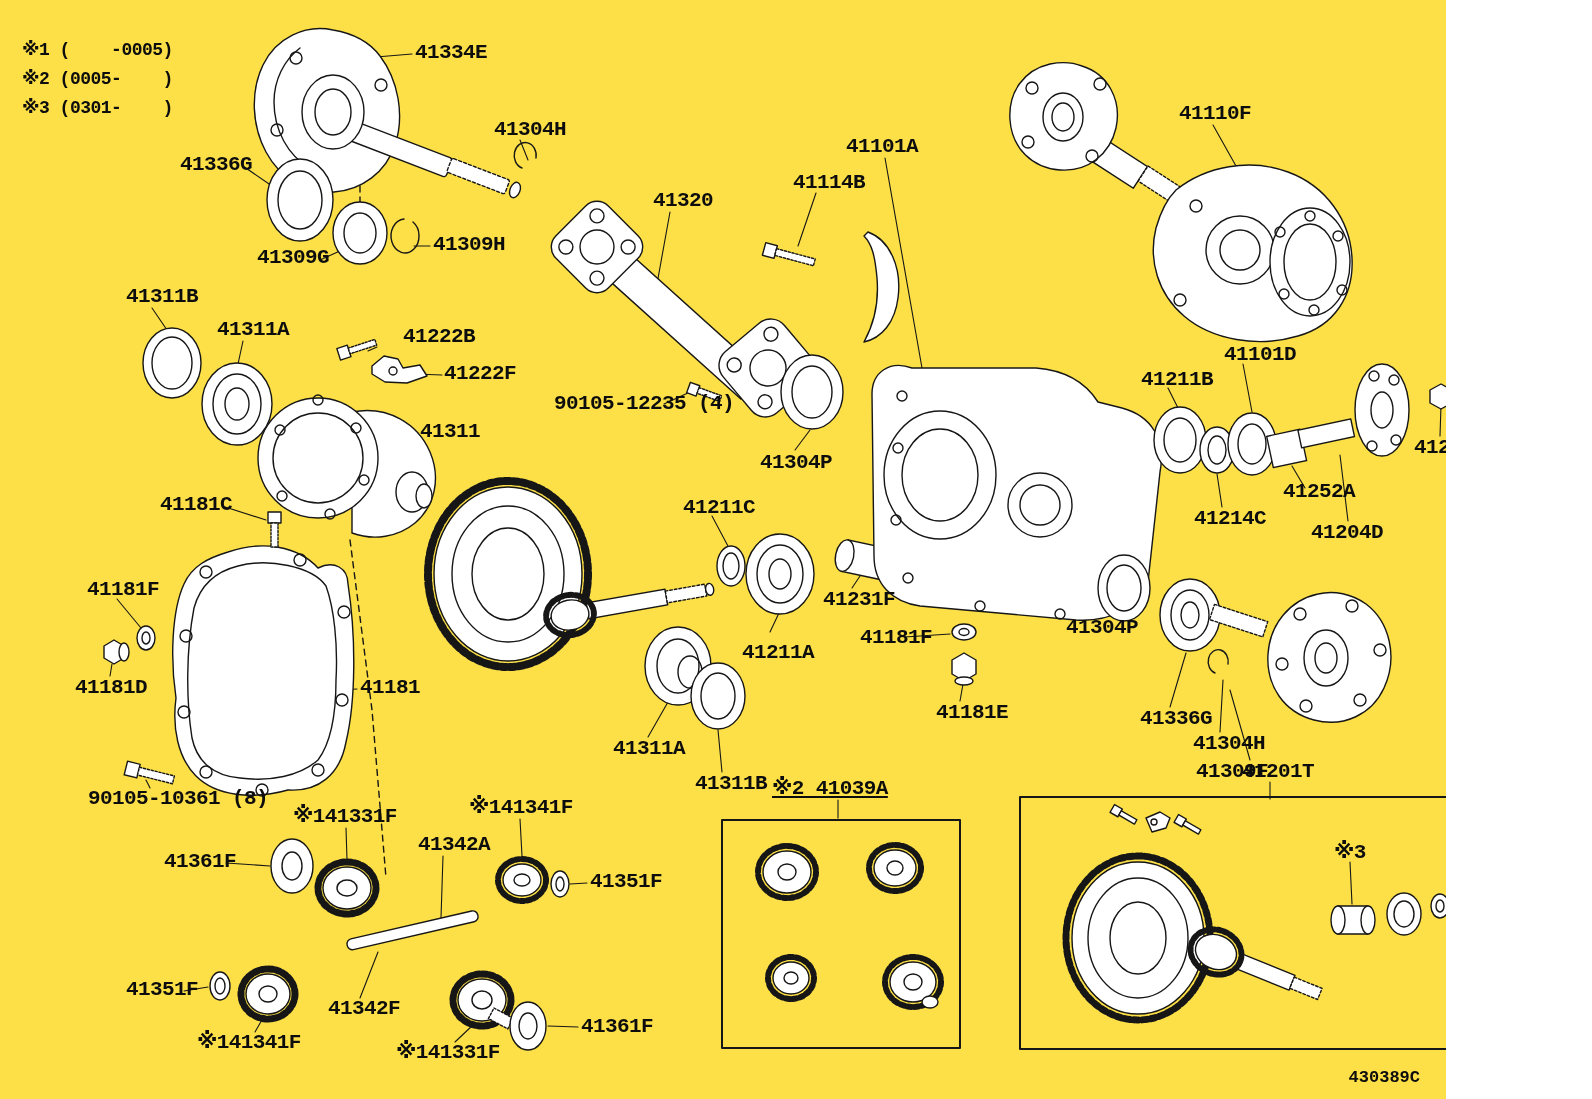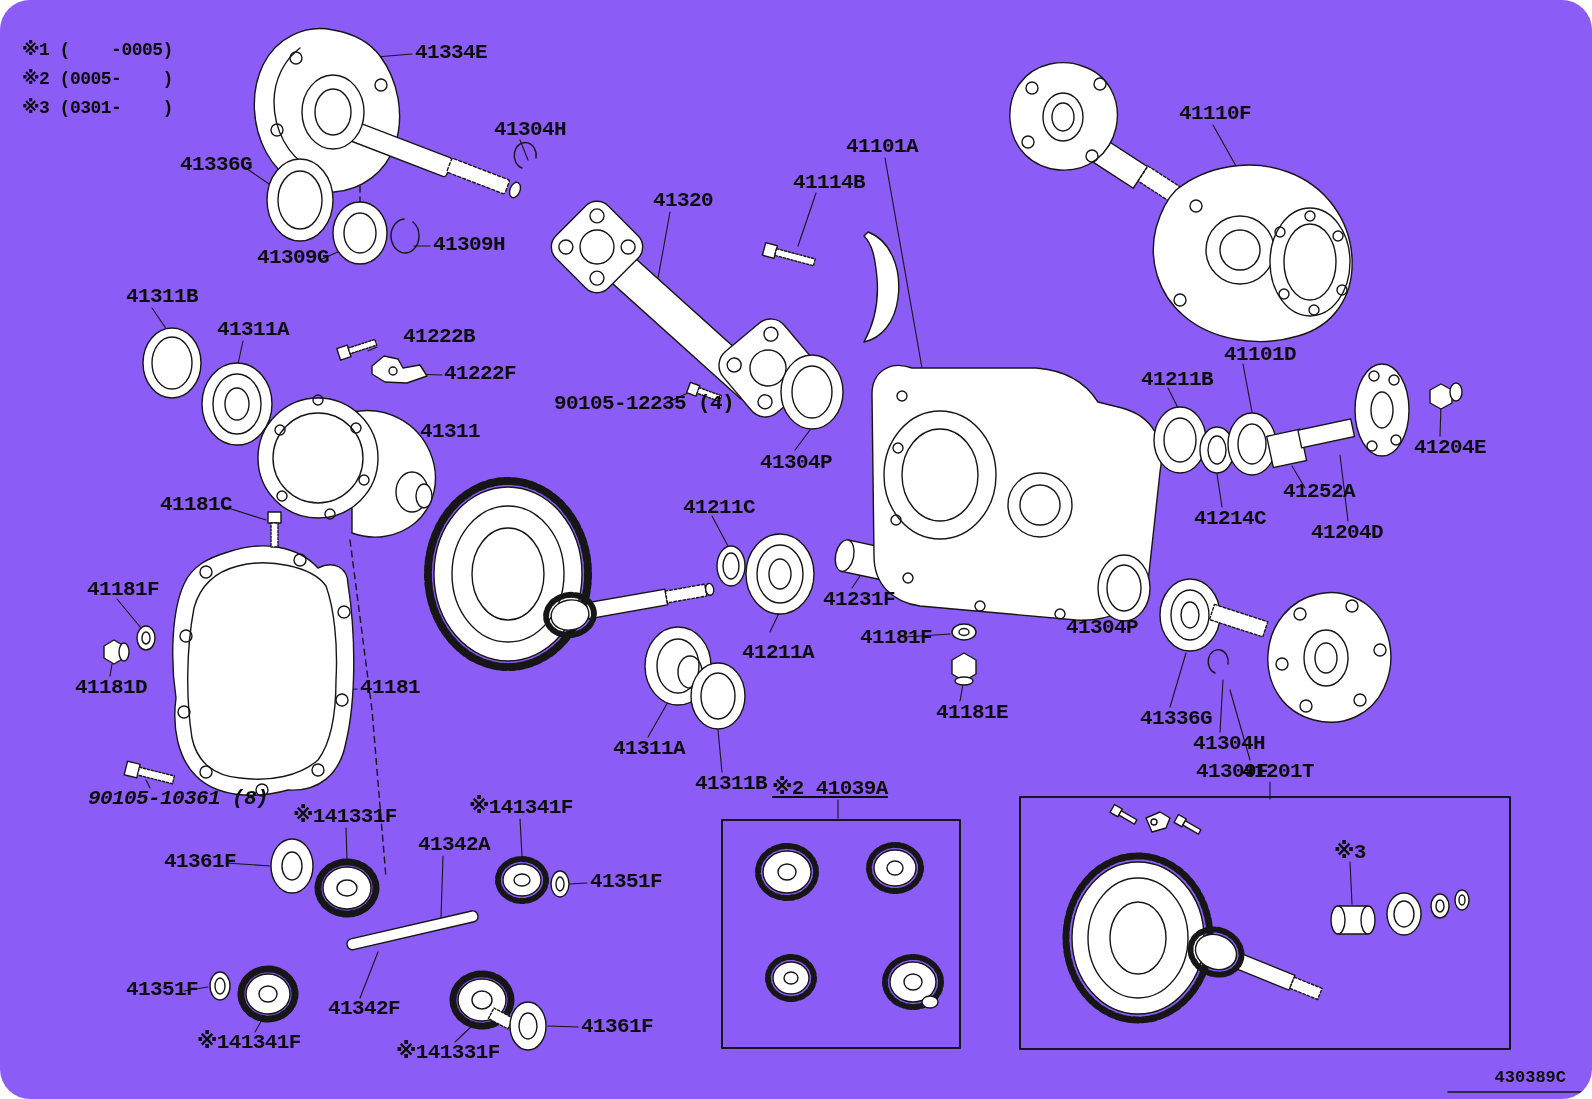--- a/index.html
+++ b/index.html
@@ -1,18 +1,18 @@
 <!DOCTYPE html>
 <html><head>
 <meta charset="utf-8">
 <style>
   * { margin:0; padding:0; box-sizing:border-box; }
   html,body { background:#ffffff; }
   body { font-family:"Liberation Mono","DejaVu Sans Mono","DejaVu Sans",monospace; }
-  #stage { position:relative; width:1592px; height:1099px; background:#8b5cf6; overflow:hidden;border-radius:30px; }
+  #stage { position:relative; width:1446px; height:1099px; background:#fde047; overflow:hidden; }
   #artwork { position:absolute; left:0; top:0; }
   #footnotes { position:absolute; left:22px; top:36px; }
   .note-line { font-weight:700; font-size:18px; line-height:29px; color:#0d0d0d; white-space:pre; letter-spacing:-0.5px; }
   .part-label { position:absolute; font-weight:700; font-size:21px; color:#0d0d0d; white-space:pre; letter-spacing:-0.6px; line-height:20px; }
   #diagram-code { position:absolute; right:26px; bottom:12px; font-weight:700; font-size:17px; color:#0d0d0d; }
 </style>
 </head>
 <body>
 
 <div id="stage">
@@ -444,21 +444,21 @@
       <span class="part-label" style="left: 257px; top: 248px;">41309G</span>
       <span class="part-label" style="left: 126px; top: 287px;">41311B</span>
       <span class="part-label" style="left: 217px; top: 320px;">41311A</span>
       <span class="part-label" style="left: 379px; top: 327px; margin-left: 24px;">41222B</span>
       <span class="part-label" style="left: 444px; top: 364px;">41222F</span>
       <span class="part-label" style="left: 420px; top: 422px;">41311</span>
       <span class="part-label" style="left: 160px; top: 495px;">41181C</span>
       <span class="part-label" style="left: 87px; top: 580px;">41181F</span>
       <span class="part-label" style="left: 75px; top: 678px;">41181D</span>
       <span class="part-label" style="left: 360px; top: 678px;">41181</span>
-      <span class="part-label" style="left: 88px; top: 789px; font-style: italic;">90105-10361 (8)</span>
+      <span class="part-label" style="left: 88px; top: 789px;">90105-10361 (8)</span>
       <span class="part-label" style="left: 293px; top: 807px;">※141331F</span>
       <span class="part-label" style="left: 164px; top: 852px;">41361F</span>
       <span class="part-label" style="left: 418px; top: 835px;">41342A</span>
       <span class="part-label" style="left: 469px; top: 798px;">※141341F</span>
       <span class="part-label" style="left: 590px; top: 872px;">41351F</span>
       <span class="part-label" style="left: 126px; top: 980px;">41351F</span>
       <span class="part-label" style="left: 328px; top: 999px;">41342F</span>
       <span class="part-label" style="left: 197px; top: 1033px;">※141341F</span>
       <span class="part-label" style="left: 396px; top: 1043px;">※141331F</span>
       <span class="part-label" style="left: 581px; top: 1017px;">41361F</span>

